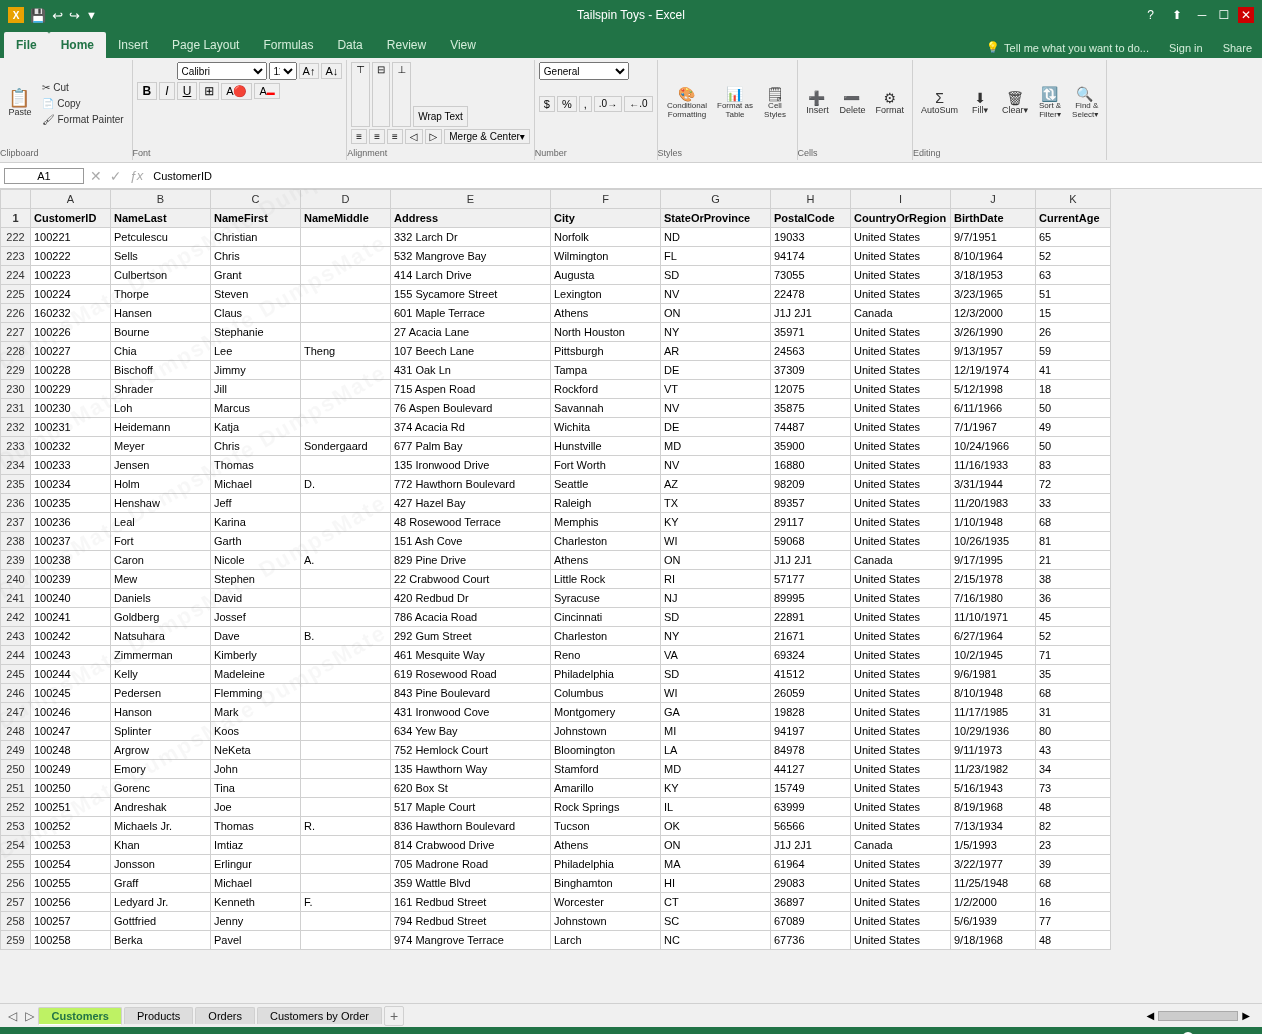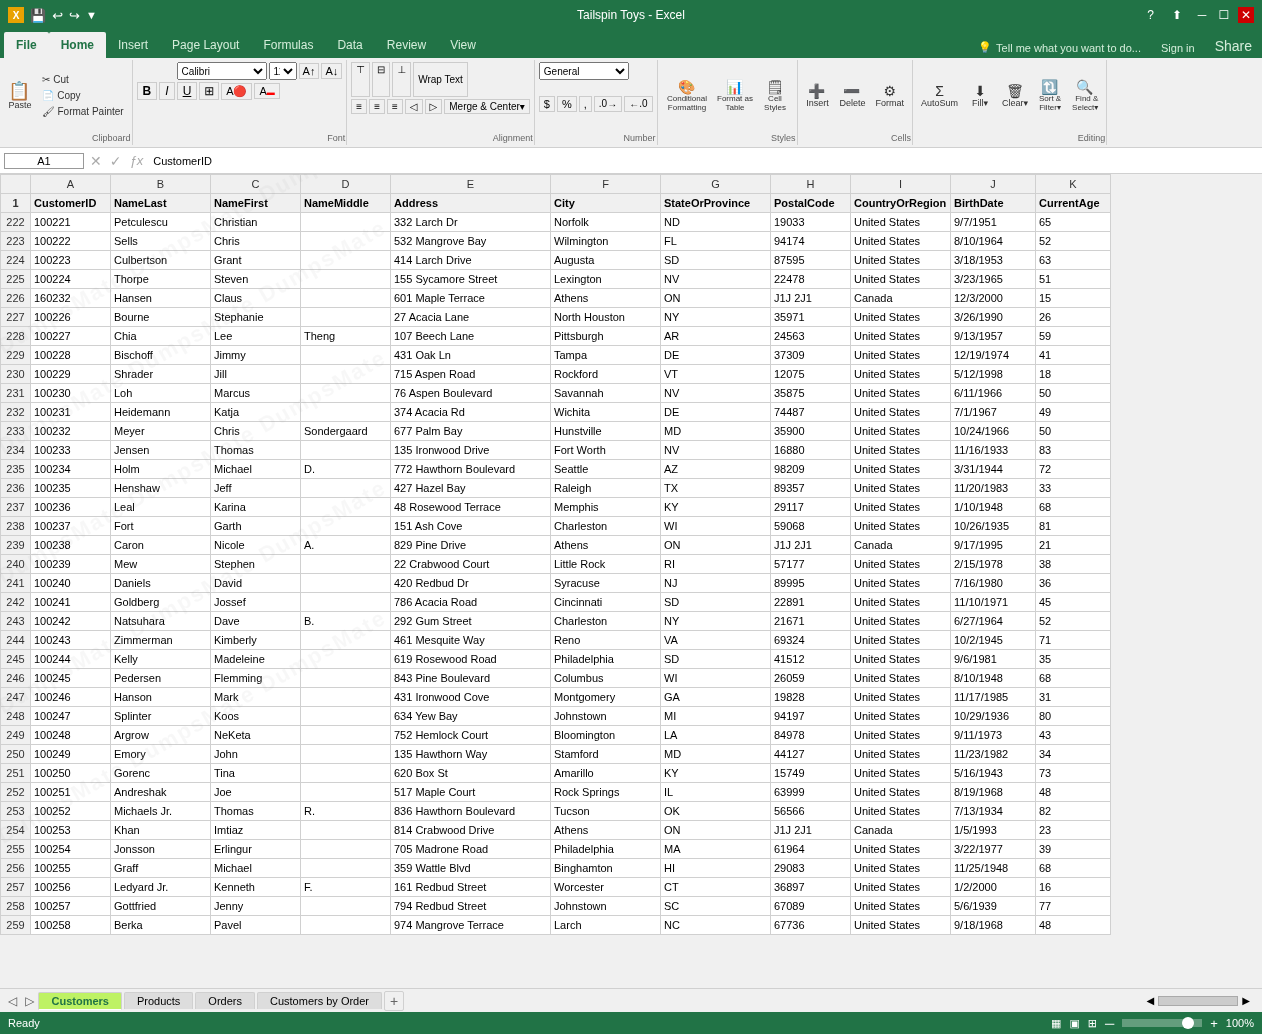--- a/index.html
+++ b/index.html
@@ -61,22 +61,22 @@
       padding: 2px 4px;
       border-right: 1px solid #d0d0d0;
       min-width: 50px;
       position: relative;
     }
     .ribbon-group-label {
       font-size: 9px;
       color: #666;
       position: absolute;
       bottom: 2px;
-      left: 0; right: 1px;
-      text-align: right;
+      left: 0; right: 12px;
+      text-align: left;
     }
     .ribbon-group-content {
       display: flex;
       align-items: center;
       gap: 2px;
       flex: 1;
       padding-bottom: 14px;
     }
     .r-btn {
       display: flex;
@@ -280,21 +280,21 @@
     <div class="ribbon-tab">Formulas</div>
     <div class="ribbon-tab">Data</div>
     <div class="ribbon-tab">Review</div>
     <div class="ribbon-tab">View</div>
     <div style="flex:1;"></div>
     <div style="display:flex;align-items:center;gap:4px;color:#d4edda;padding:4px 10px;font-size:11px;cursor:pointer;">
       <span>💡</span>
         <span>Tell me what you want to do...</span>
     </div>
     <div style="color:#d4edda;padding:4px 10px;font-size:11px;cursor:pointer;">Sign in</div>
-    <div style="color:#d4edda;padding:4px 10px;font-size:14px;cursor:pointer;text-align:center;">Share</div>
+    <div style="color:#d4edda;padding:4px 10px;font-size:11px;cursor:pointer;text-align:center;">Share</div>
   </div>
 
   <div class="ribbon">
 
     <div class="ribbon-group">
       <div class="ribbon-group-content">
         <div class="r-btn">
           <span class="icon">📋</span>
           <span>Paste</span>
         </div>
@@ -330,21 +330,21 @@
       </div>
       <div class="ribbon-group-label">Font</div>
     </div>
 
     <div class="ribbon-group" style="min-width:130px;">
       <div class="ribbon-group-content" style="flex-direction:column;gap:2px;align-items:flex-start;">
         <div style="display:flex;gap:2px;">
           <div style="cursor:pointer;padding:1px 4px;border:1px solid #ccc;font-size:10px;">⊤</div>
           <div style="cursor:pointer;padding:1px 4px;border:1px solid #ccc;font-size:10px;">⊟</div>
           <div style="cursor:pointer;padding:1px 4px;border:1px solid #ccc;font-size:10px;">⊥</div>
-          <div style="cursor:pointer;padding:11px 4px;border:1px solid #ccc;font-size:10px;">Wrap Text</div>
+          <div style="cursor:pointer;padding:4px 4px;border:1px solid #ccc;font-size:10px;margin-top:44px;">Wrap Text</div>
         </div>
         <div style="display:flex;gap:2px;">
           <div style="cursor:pointer;padding:1px 4px;border:1px solid #ccc;font-size:10px;">≡</div>
           <div style="cursor:pointer;padding:1px 4px;border:1px solid #ccc;font-size:10px;">≡</div>
           <div style="cursor:pointer;padding:1px 4px;border:1px solid #ccc;font-size:10px;">≡</div>
           <div style="cursor:pointer;padding:1px 4px;border:1px solid #ccc;font-size:10px;">◁</div>
           <div style="cursor:pointer;padding:1px 4px;border:1px solid #ccc;font-size:10px;">▷</div>
           <div style="cursor:pointer;padding:1px 4px;border:1px solid #ccc;font-size:10px;">Merge &amp; Center▾</div>
         </div>
       </div>
@@ -511,21 +511,21 @@
           </tr>
           <tr>
             <td class="row-num">224</td>
             <td>100223</td>
             <td>Culbertson</td>
             <td>Grant</td>
             <td></td>
             <td>414 Larch Drive</td>
             <td>Augusta</td>
             <td>SD</td>
-            <td>87595</td>
+            <td>73055</td>
             <td>United States</td>
             <td>3/18/1953</td>
             <td>63</td>
           </tr>
           <tr>
             <td class="row-num">225</td>
             <td>100224</td>
             <td>Thorpe</td>
             <td>Steven</td>
             <td></td>

